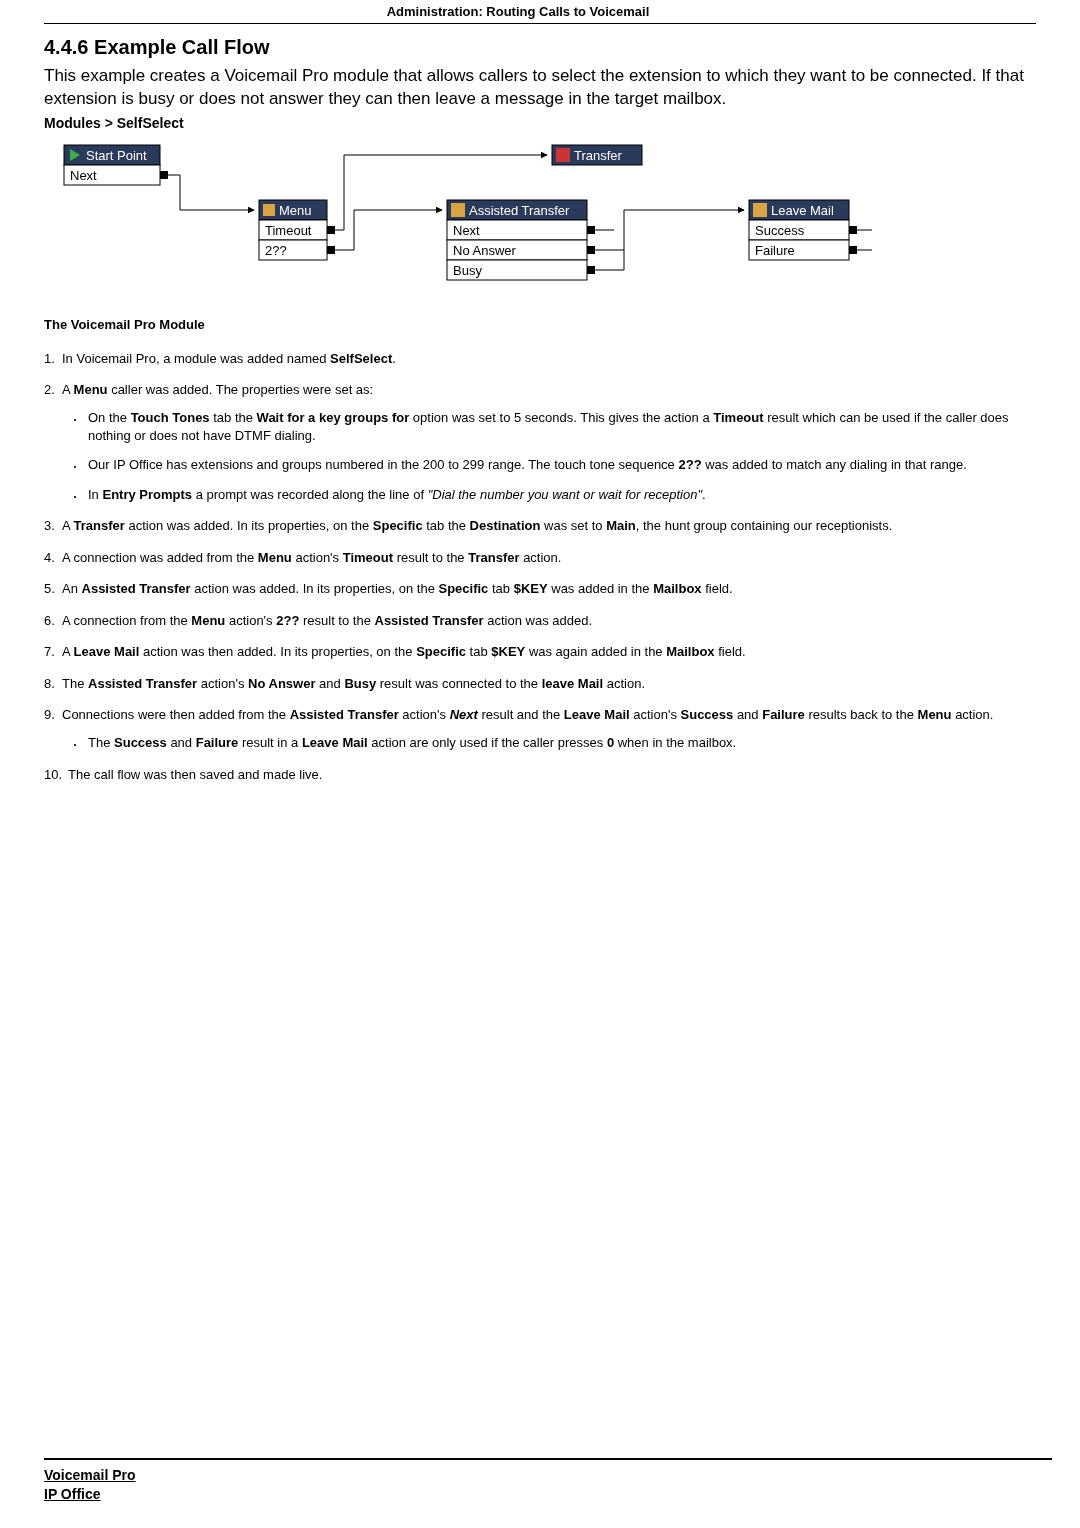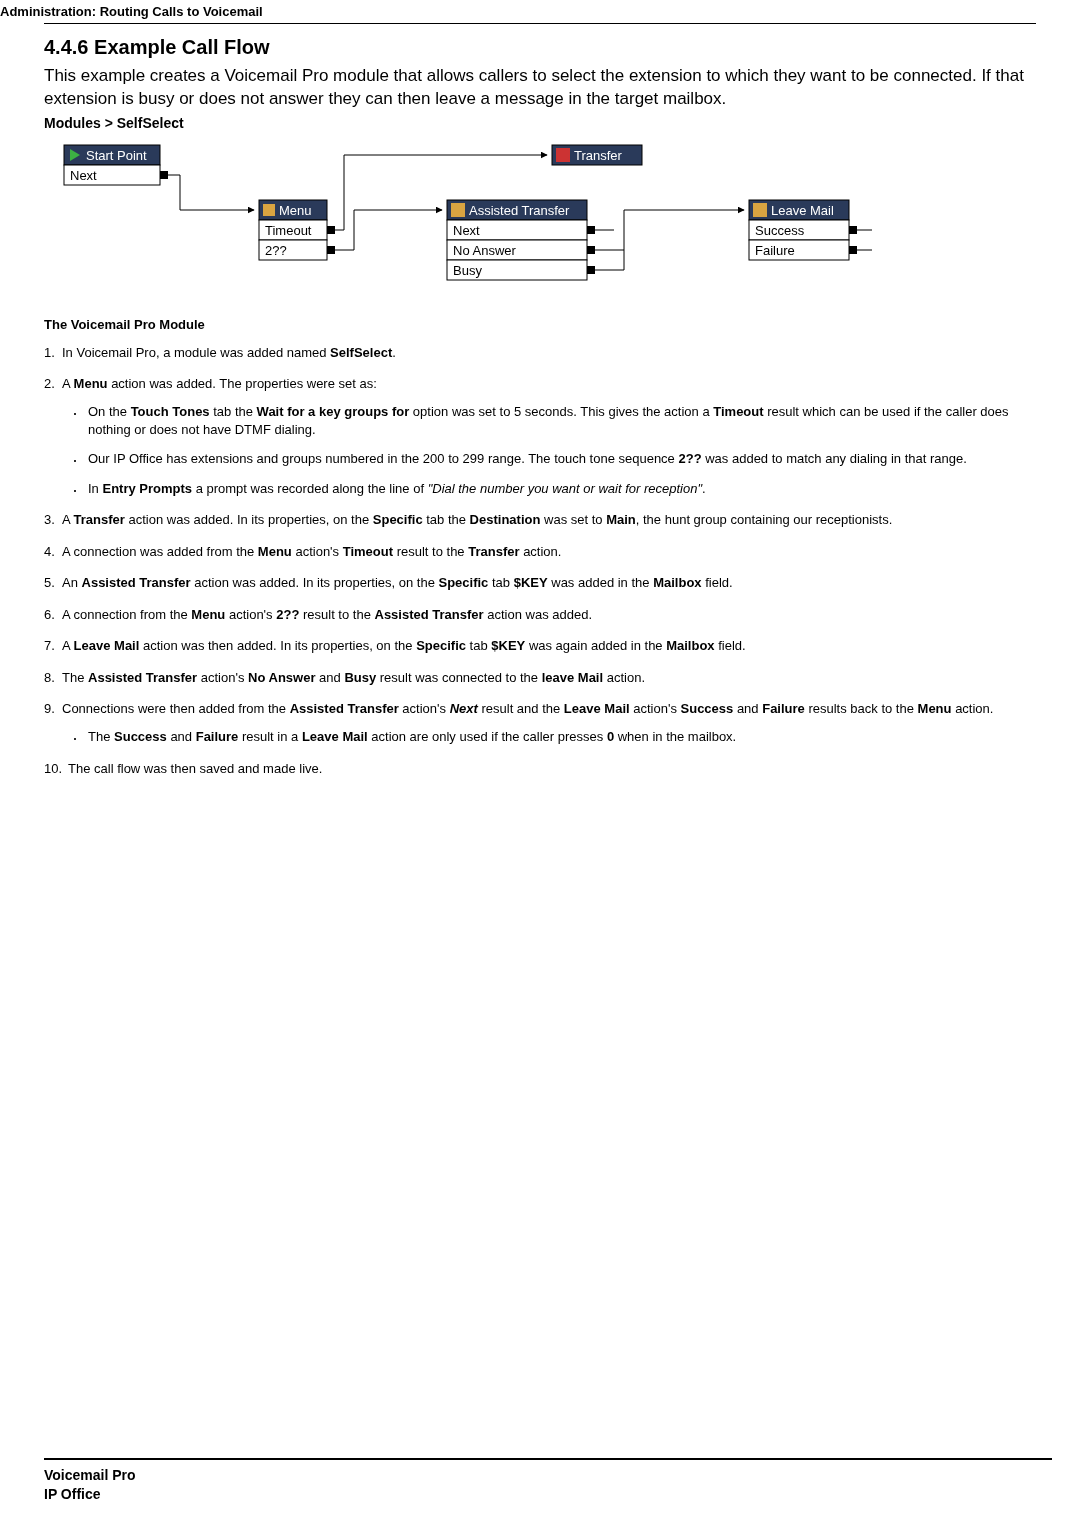--- a/index.html
+++ b/index.html
@@ -14,21 +14,21 @@
     background: #fff;
     width: 1080px;
     height: 1528px;
     position: relative;
   }
   .top-border {
     border-top: 1.5px solid #000;
     margin: 0 44px;
   }
   .header-bar {
-    text-align: left;
+    text-align: center;
     font-weight: bold;
     font-size: 13px;
     padding: 4px 44px 4px 0;
   }
   .content {
     padding: 0 44px;
   }
   h1 {
     font-size: 20px;
     font-weight: bold;
@@ -48,21 +48,21 @@
     font-size: 14px;
     margin-bottom: 4px;
   }
   .flow-svg {
     display: block;
   }
   .section-title {
     font-weight: bold;
     font-size: 13px;
     margin-top: 22px;
-    margin-bottom: 12px;
+    margin-bottom: 18px;
   }
   ol.main-list {
     list-style: none;
     counter-reset: item;
     padding-left: 0;
   }
   ol.main-list > li {
     counter-increment: item;
     margin-bottom: 14px;
     padding-left: 18px;
@@ -107,20 +107,21 @@
   }
   .bold-italic {
     font-weight: bold;
     font-style: italic;
   }
   .footer {
     position: absolute;
     bottom: 24px;
     left: 44px;
     right: 28px;
+    text-decoration: underline;
   }
   .footer-line {
     border-top: 2px solid #000;
     margin-bottom: 6px;
   }
   .footer-row {
     display: flex;
     justify-content: space-between;
     font-size: 14px;
     line-height: 1.35;
@@ -223,21 +224,21 @@
     </svg>
   </div>
 
   <div class="section-title">The Voicemail Pro Module</div>
 
   <ol class="main-list">
     <li>
       <span>In Voicemail Pro, a module was added named </span><span class="bold">SelfSelect</span><span>.</span>
     </li>
     <li>
-      <span>A </span><span class="bold">Menu</span><span> action was added. The properties were set as:</span>
+      <span>A </span><span class="bold">Menu</span><span> caller was added. The properties were set as:</span>
       <ul class="sub-list">
         <li>
           <span>On the </span><span class="bold">Touch Tones</span><span> tab the </span><span class="bold">Wait for a key groups for</span><span> option was set to 5 seconds. This gives the action a </span><span class="bold">Timeout</span><span> result which can be used if the caller does nothing or does not have DTMF dialing.</span>
         </li>
         <li>
           <span>Our IP Office has extensions and groups numbered in the 200 to 299 range. The touch tone sequence </span><span class="bold">2??</span><span> was added to match any dialing in that range.</span>
         </li>
         <li>
           <span>In </span><span class="bold">Entry Prompts</span><span> a prompt was recorded along the line of </span><span class="italic">"Dial the number you want or wait for reception"</span><span>.</span>
         </li>

